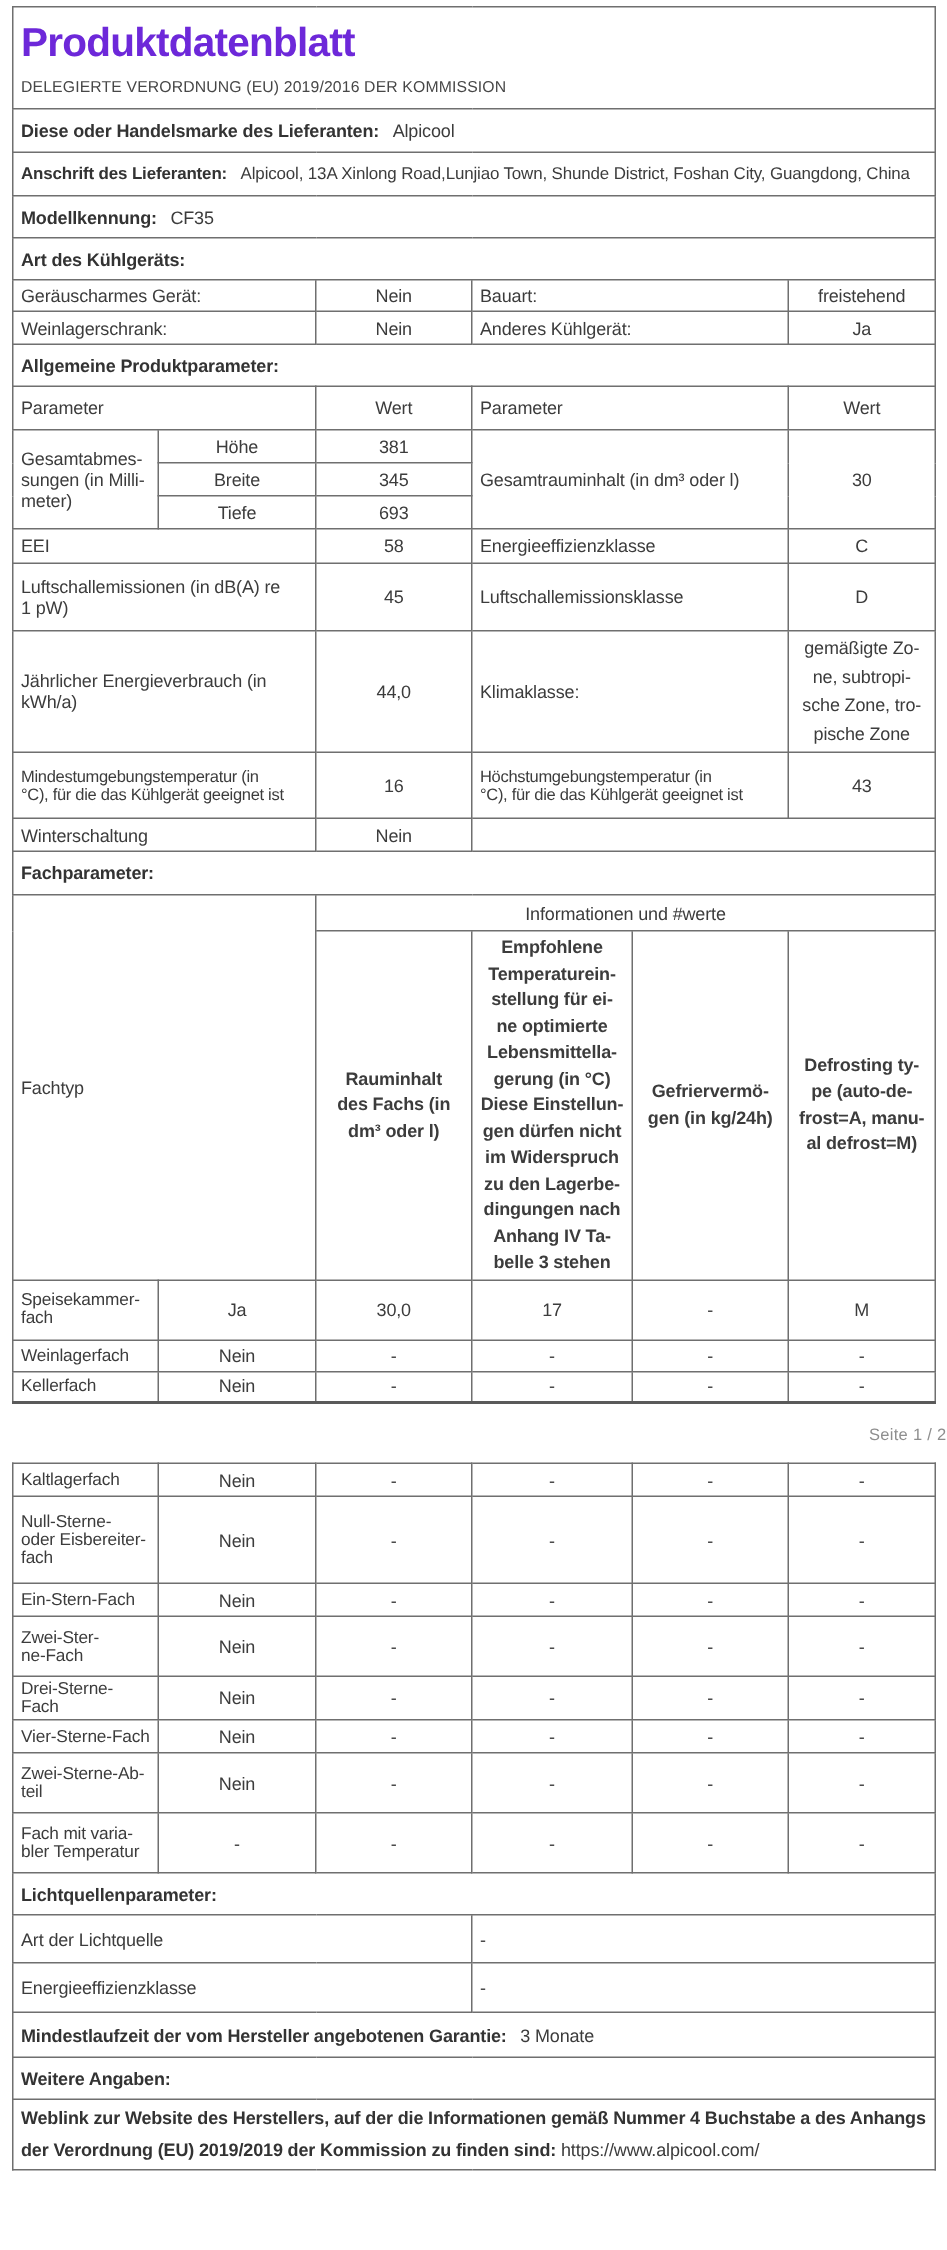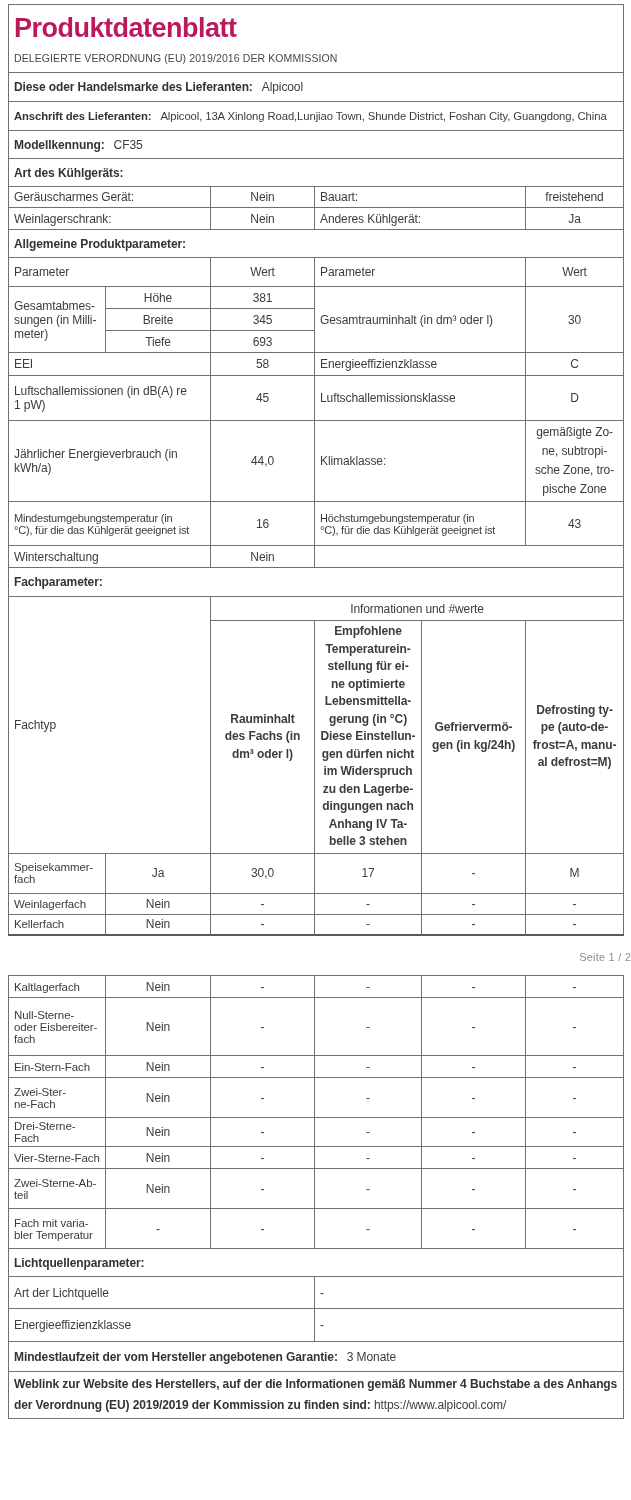--- a/index.html
+++ b/index.html
@@ -31,21 +31,21 @@
   table.sheet .c   { text-align: center; }
   table.sheet .b   { font-weight: bold; color: #333; }
   .pre { white-space: pre-line; }
   .sm  { font-size: 11px; letter-spacing: -0.2px; padding-right: 1px; }
   .name { font-size: 11.5px; padding: 2px 3px 2px 5px; }
   .kv-val { margin-left: 9px; font-weight: normal; }
 
   .title-cell { padding: 7px 5px 9px 5px; vertical-align: top; }
   .doc-title {
     font-size: 27px; font-weight: bold; letter-spacing: -0.5px;
-    color: #be185d; line-height: 30px;
+    color: #6d28d9; line-height: 30px;
   }
   .doc-subtitle { font-size: 10.5px; color: #474747; margin-top: 9px; letter-spacing: 0.1px; }
 
   .tallhead { line-height: 17.5px; padding: 4px 2px; font-weight: bold; }
   .page-indicator {
     width: 623px; text-align: right; font-size: 11px; color: #8e8e8e;
     margin: 15px 0 12px 0; letter-spacing: 0.2px;
   }
   .weblink-cell { line-height: 21px; padding: 4px 6px; }
   .addr { font-size: 11.3px; }
@@ -334,20 +334,23 @@
       <td colspan="3">Energieeffizienzklasse</td>
       <td colspan="3">-</td>
     </tr>
 
     <tr style="height:30px">
       <td colspan="6">
         <span class="b">Mindestlaufzeit der vom Hersteller angebotenen Garantie:</span><span class="kv-val">3 Monate</span>
       </td>
     </tr>
 
+    <tr style="height:28px">
+      <td colspan="6"><span class="b">Weitere Angaben:</span></td>
+    </tr>
 
     <tr style="height:44px">
       <td colspan="6" class="weblink-cell">
         <span class="b">Weblink zur Website des Herstellers, auf der die Informationen gemäß Nummer 4 Buchstabe a des Anhangs der Verordnung (EU) 2019/2019 der Kommission zu finden sind:</span>
         <span>https://www.alpicool.com/</span>
       </td>
     </tr>
   </tbody>
     </table>
 

